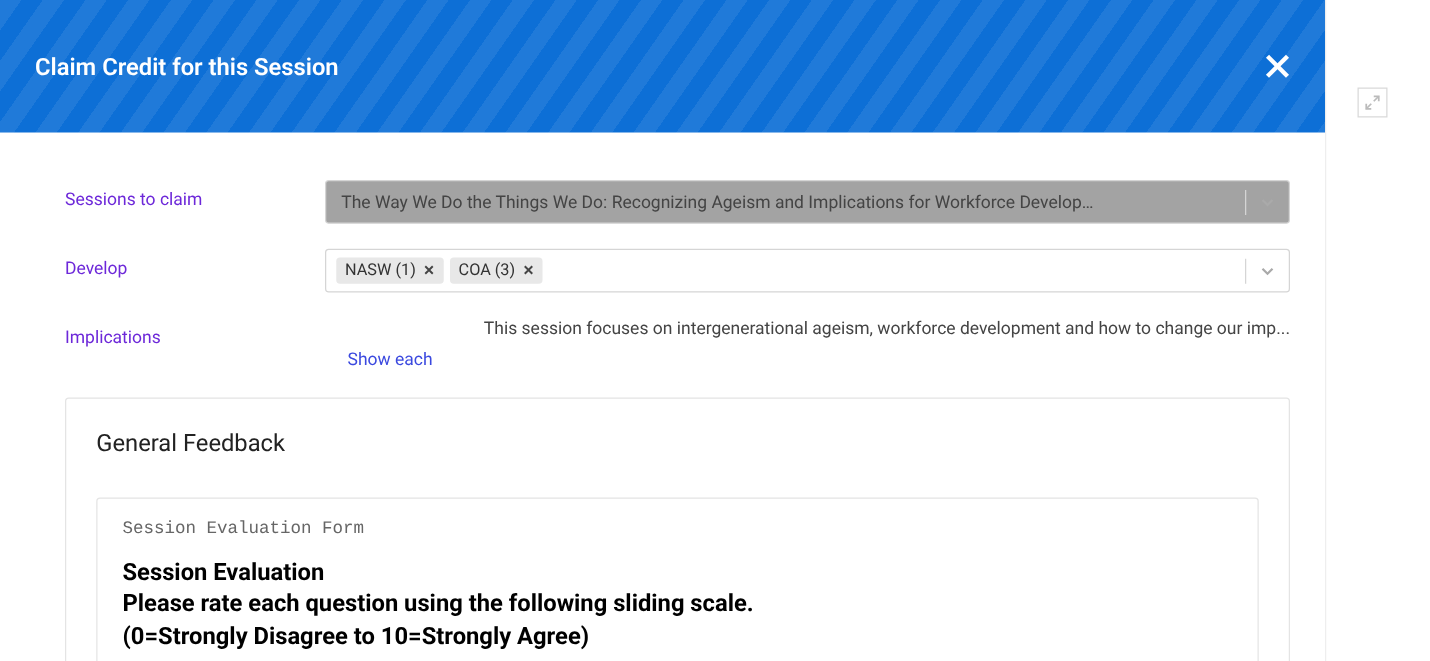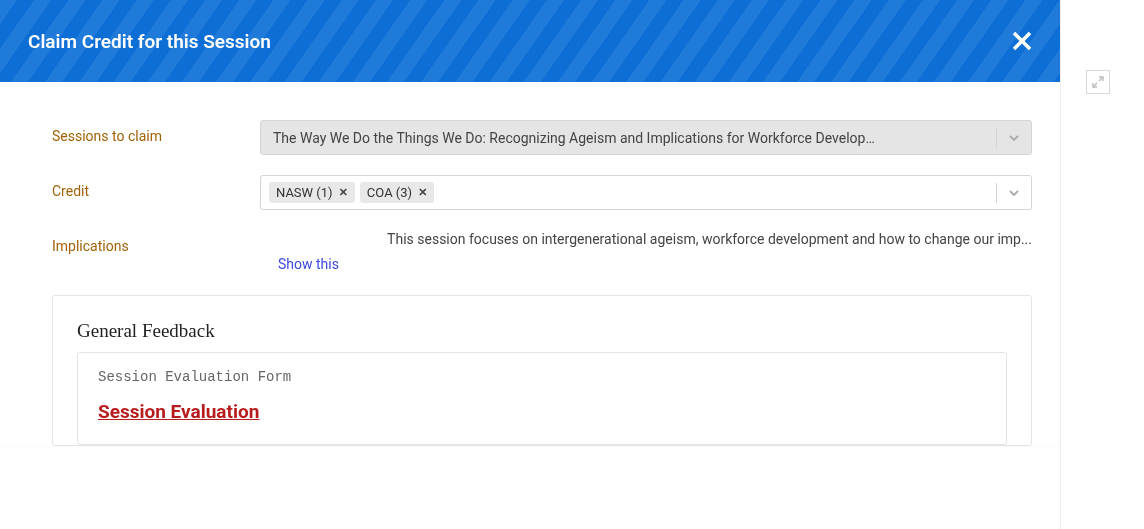--- a/index.html
+++ b/index.html
@@ -11,21 +11,21 @@
     overflow: hidden;
     position: relative;
   }
   .modal {
     width: 1060px;
     background: #fff;
     position: relative;
     box-shadow: 0 0 0 1px rgba(0,0,0,0.02);
   }
   .header {
-    height: 82px;
+    height: 106px;
     background: #0d6fd6;
     background-image: repeating-linear-gradient(
       125deg,
       rgba(255,255,255,0.08) 0px,
       rgba(255,255,255,0.08) 14px,
       transparent 14px,
       transparent 28px
     );
     display: flex;
     align-items: center;
@@ -51,33 +51,33 @@
   }
   .form-row {
     display: flex;
     align-items: flex-start;
     margin-bottom: 20px;
   }
   .form-label {
     width: 208px;
     flex-shrink: 0;
     font-size: 14px;
-    color: #a16207;
+    color: #6d28d9;
     padding-top: 8px;
   }
   .form-control {
     flex: 1;
   }
   .select-box {
     border: 1px solid #d5d5d5;
     border-radius: 3px;
     height: 35px;
     display: flex;
     align-items: center;
-    background: #e5e5e5;
+    background: #a3a3a3;
     position: relative;
     cursor: pointer;
   }
   .select-value {
     flex: 1;
     padding: 0 12px;
     font-size: 14px;
     color: #444;
     white-space: nowrap;
     overflow: hidden;
@@ -146,40 +146,38 @@
   .feedback-panel {
     border: 1px solid #e4e4e4;
     border-radius: 3px;
     margin-top: 22px;
     padding: 24px 24px 0 24px;
   }
   .feedback-title {
     font-size: 19px;
     color: #222;
     font-weight: 400;
-    margin-bottom: 10px;
-    font-family: Liberation Serif, serif;
+    margin-bottom: 32px;
   }
   .eval-card {
     border: 1px solid #e4e4e4;
     border-radius: 3px;
     padding: 16px 20px 20px 20px;
   }
   .eval-subtitle {
     font-size: 14px;
     color: #666;
     margin-bottom: 14px;
     font-family: Liberation Mono, monospace;
   }
   .eval-bold {
     font-size: 19px;
     font-weight: 700;
-    color: #b91c1c;
+    color: #000000;
     line-height: 1.35;
-    text-decoration: underline;
   }
   .expand-icon {
     position: absolute;
     top: 70px;
     right: 34px;
     width: 24px;
     height: 24px;
     border: 1px solid #d9d9d9;
     display: flex;
     align-items: center;
@@ -224,21 +222,21 @@
           <div class="select-arrow">
             <svg width="14" height="14" viewBox="0 0 14 14">
                 <polyline points="3,5 7,9 11,5"></polyline>
               </svg>
           </div>
         </div>
       </div>
     </div>
 
     <div class="form-row">
-      <div class="form-label">Credit</div>
+      <div class="form-label">Develop</div>
       <div class="form-control">
         <div class="multi-box">
           <div class="multi-values">
             <span class="chip">
               <span>NASW (1)</span>
               <span class="chip-x">✕</span>
             </span>
             <span class="chip">
               <span>COA (3)</span>
               <span class="chip-x">✕</span>
@@ -251,30 +249,32 @@
               </svg>
           </div>
         </div>
       </div>
     </div>
 
     <div class="form-row">
       <div class="form-label">Implications</div>
       <div class="form-control">
         <div class="desc-text">This session focuses on intergenerational ageism, workforce development and how to change our imp...</div>
-        <span class="show-more">Show this</span>
+        <span class="show-more">Show each</span>
       </div>
     </div>
 
     <div class="feedback-panel">
       <div class="feedback-title">General Feedback</div>
       <div class="eval-card">
         <div class="eval-subtitle">Session Evaluation Form</div>
         <div class="eval-bold">
           <div>Session Evaluation</div>
+          <div>Please rate each question using the following sliding scale.</div>
+          <div>(0=Strongly Disagree to 10=Strongly Agree)</div>
         </div>
       </div>
     </div>
 
   </div>
 </div>
 
 <div class="rail"></div>
 
 <div class="expand-icon">

